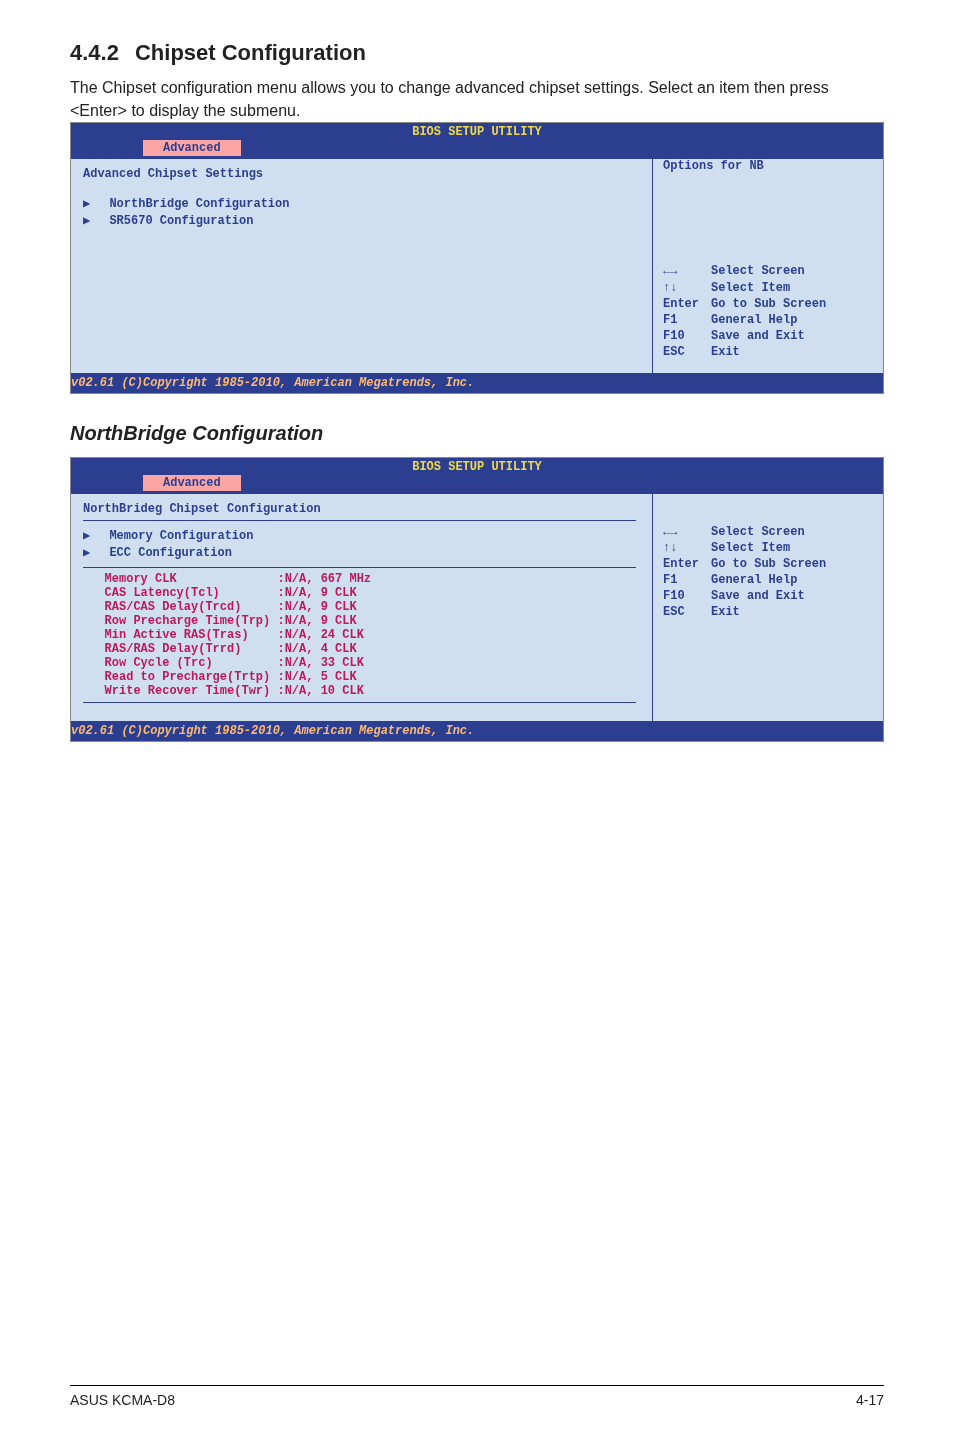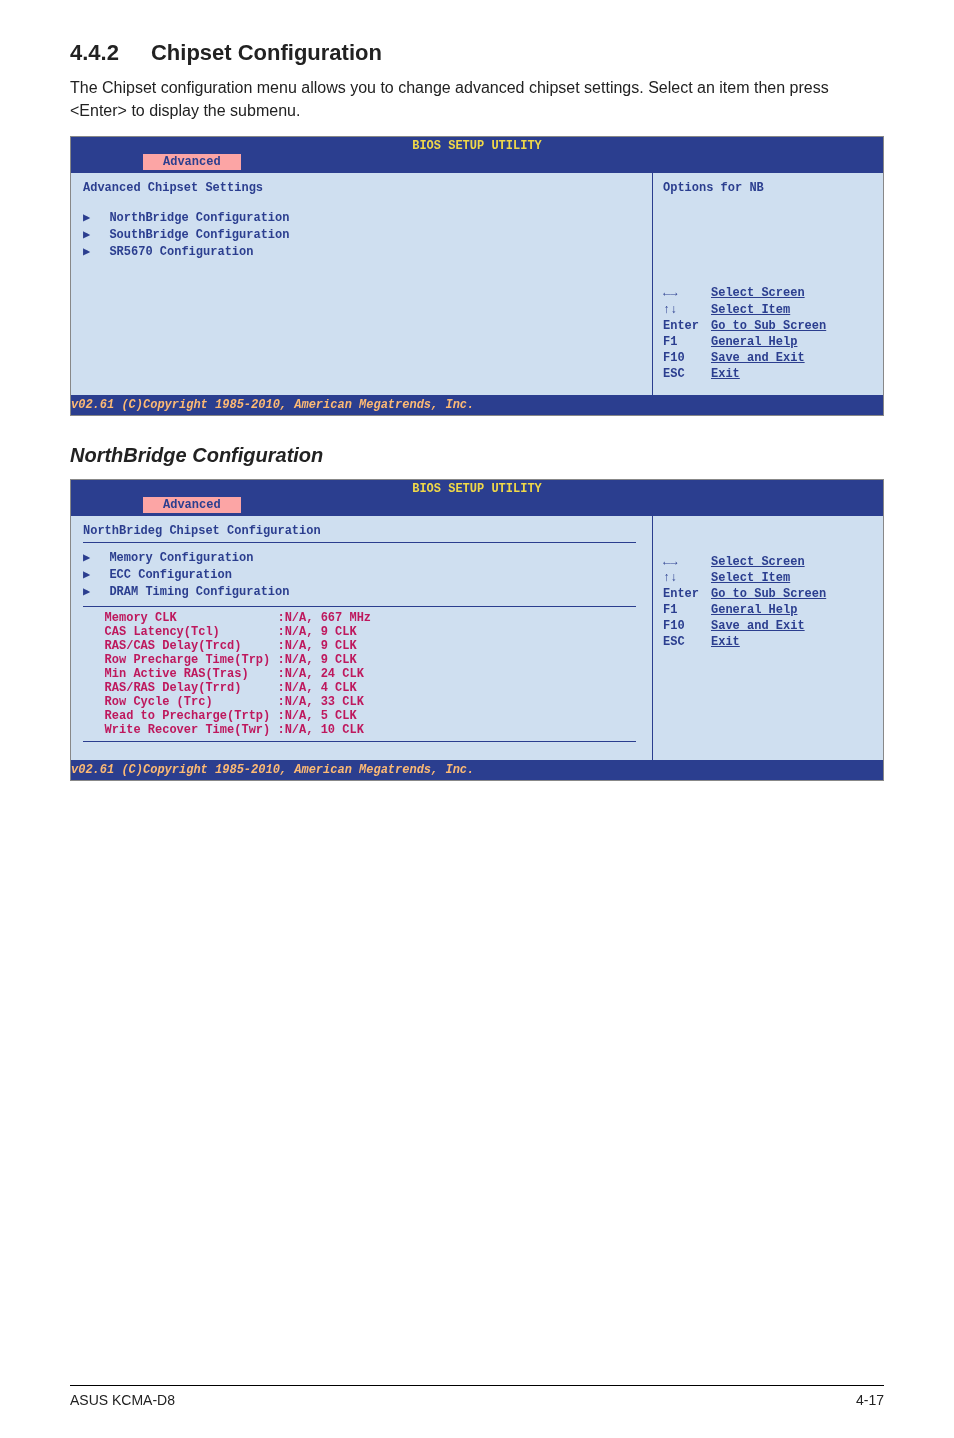--- a/index.html
+++ b/index.html
@@ -13,26 +13,25 @@
     position: relative;
     min-height: 1438px;
   }
   h2.section-title {
     font-size: 22px;
     font-weight: bold;
     margin-bottom: 10px;
   }
   h2.section-title .secnum {
     display: inline-block;
-    margin-right: 32px;
+    margin-right: 16px;
   }
   p.section-desc {
     font-size: 16px;
     line-height: 1.45;
-    margin-bottom: 14px;
   }
   h3.subheading {
     font-size: 20px;
     font-style: italic;
     font-weight: bold;
     margin-top: 28px;
     margin-bottom: 12px;
   }
 
   
@@ -67,21 +66,21 @@
     align-items: stretch;
   }
   .bios-left {
     flex: 1;
     padding: 6px 16px 12px 12px;
     color: #2b3e8f;
     border-right: 1px solid #2b3e8f;
   }
   .bios-right {
     width: 230px;
-    padding: 8px 10px 12px 10px;
+    padding: 0 10px 12px 10px;
     color: #2b3e8f;
   }
   .bios-heading-row {
     color: #2b3e8f;
     padding: 2px 0 4px 0;
     border-bottom: 1px solid #2b3e8f;
     margin-bottom: 6px;
   }
   .bios-heading-row.no-border { border-bottom: none; margin-bottom: 2px; }
   .bios-item {
@@ -90,21 +89,20 @@
   }
   .bios-item .arrow {
     display: inline-block;
     width: 12px;
     color: #2b3e8f;
   }
   .bios-help-block {
     margin-top: 90px;
     white-space: pre;
     line-height: 1.35;
-    text-decoration: underline;
   }
   .bios-help-block.short-gap { margin-top: 30px; }
   .help-key { display:inline-block; width:48px; }
   .bios-footer {
     background: #2b3e8f;
     color: #fdba74;
     text-align: left;
     padding: 3px 0;
     font-style: italic;
   }
@@ -144,21 +142,20 @@
 <div class="bios-box">
   <div class="bios-titlebar">BIOS SETUP UTILITY</div>
   <div class="bios-tabrow">
     <span class="bios-tab">Advanced</span>
   </div>
   <div class="bios-body">
     <div class="bios-left">
       <div class="bios-heading-row no-border">Advanced Chipset Settings</div>
       <div style="height:8px"></div>
       <div class="bios-item"><span class="arrow">▶</span>  <span>NorthBridge Configuration</span></div>
-      <div class="bios-item"><span class="arrow">▶</span>  <span>SouthBridge Configuration</span></div>
       <div class="bios-item"><span class="arrow">▶</span>  <span>SR5670 Configuration</span></div>
       <div style="height:120px"></div>
     </div>
     <div class="bios-right">
       <div>Options for NB</div>
       <div class="bios-help-block"><span class="help-key">←→</span><span>Select Screen</span>
 <span class="help-key">↑↓</span><span>Select Item</span>
 <span class="help-key">Enter</span><span>Go to Sub Screen</span>
 <span class="help-key">F1</span><span>General Help</span>
 <span class="help-key">F10</span><span>Save and Exit</span>
@@ -174,21 +171,20 @@
   <div class="bios-titlebar">BIOS SETUP UTILITY</div>
   <div class="bios-tabrow">
     <span class="bios-tab">Advanced</span>
   </div>
   <div class="bios-body">
     <div class="bios-left">
       <div class="bios-heading-row">NorthBrideg Chipset Configuration</div>
 
       <div class="bios-item"><span class="arrow">▶</span>  <span>Memory Configuration</span></div>
       <div class="bios-item"><span class="arrow">▶</span>  <span>ECC Configuration</span></div>
-      <div class="bios-item"><span class="arrow">▶</span>  <span>DRAM Timing Configuration</span></div>
 
       <div class="subsection-box">
         <div id="info-table" class="info-table">   Memory CLK              :N/A, 667 MHz
    CAS Latency(Tcl)        :N/A, 9 CLK
    RAS/CAS Delay(Trcd)     :N/A, 9 CLK
    Row Precharge Time(Trp) :N/A, 9 CLK
    Min Active RAS(Tras)    :N/A, 24 CLK
    RAS/RAS Delay(Trrd)     :N/A, 4 CLK
    Row Cycle (Trc)         :N/A, 33 CLK
    Read to Precharge(Trtp) :N/A, 5 CLK

